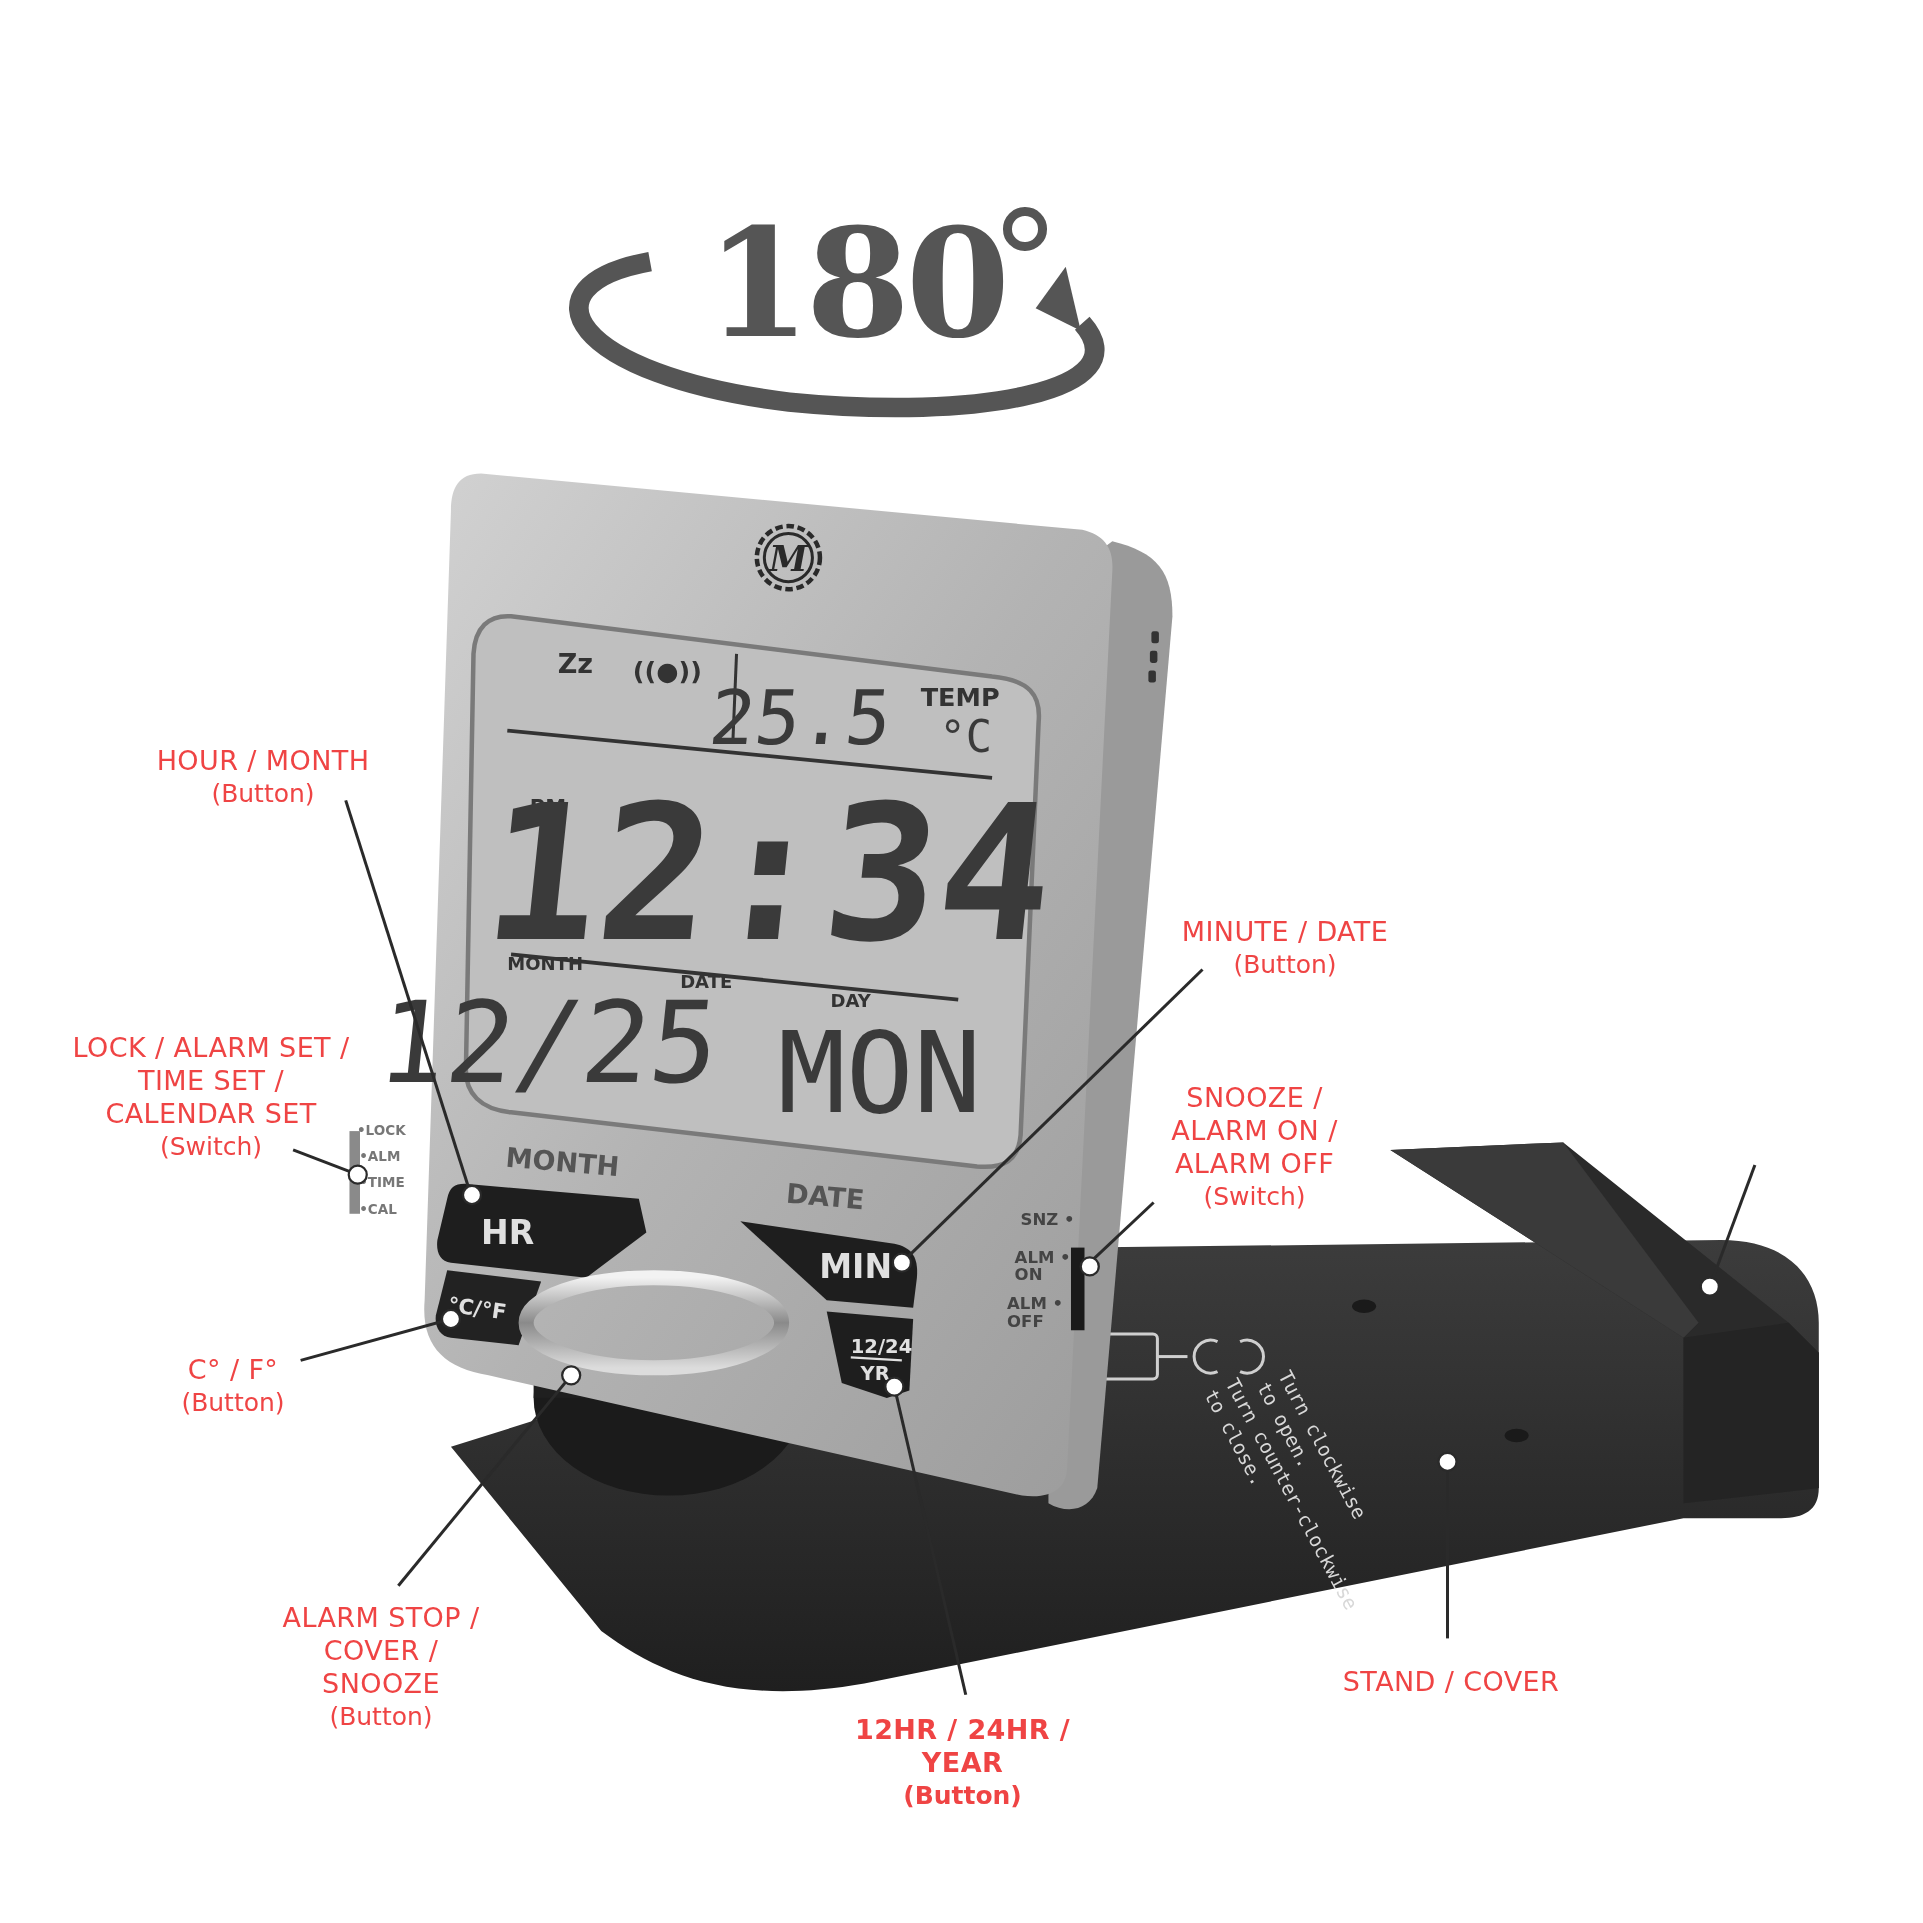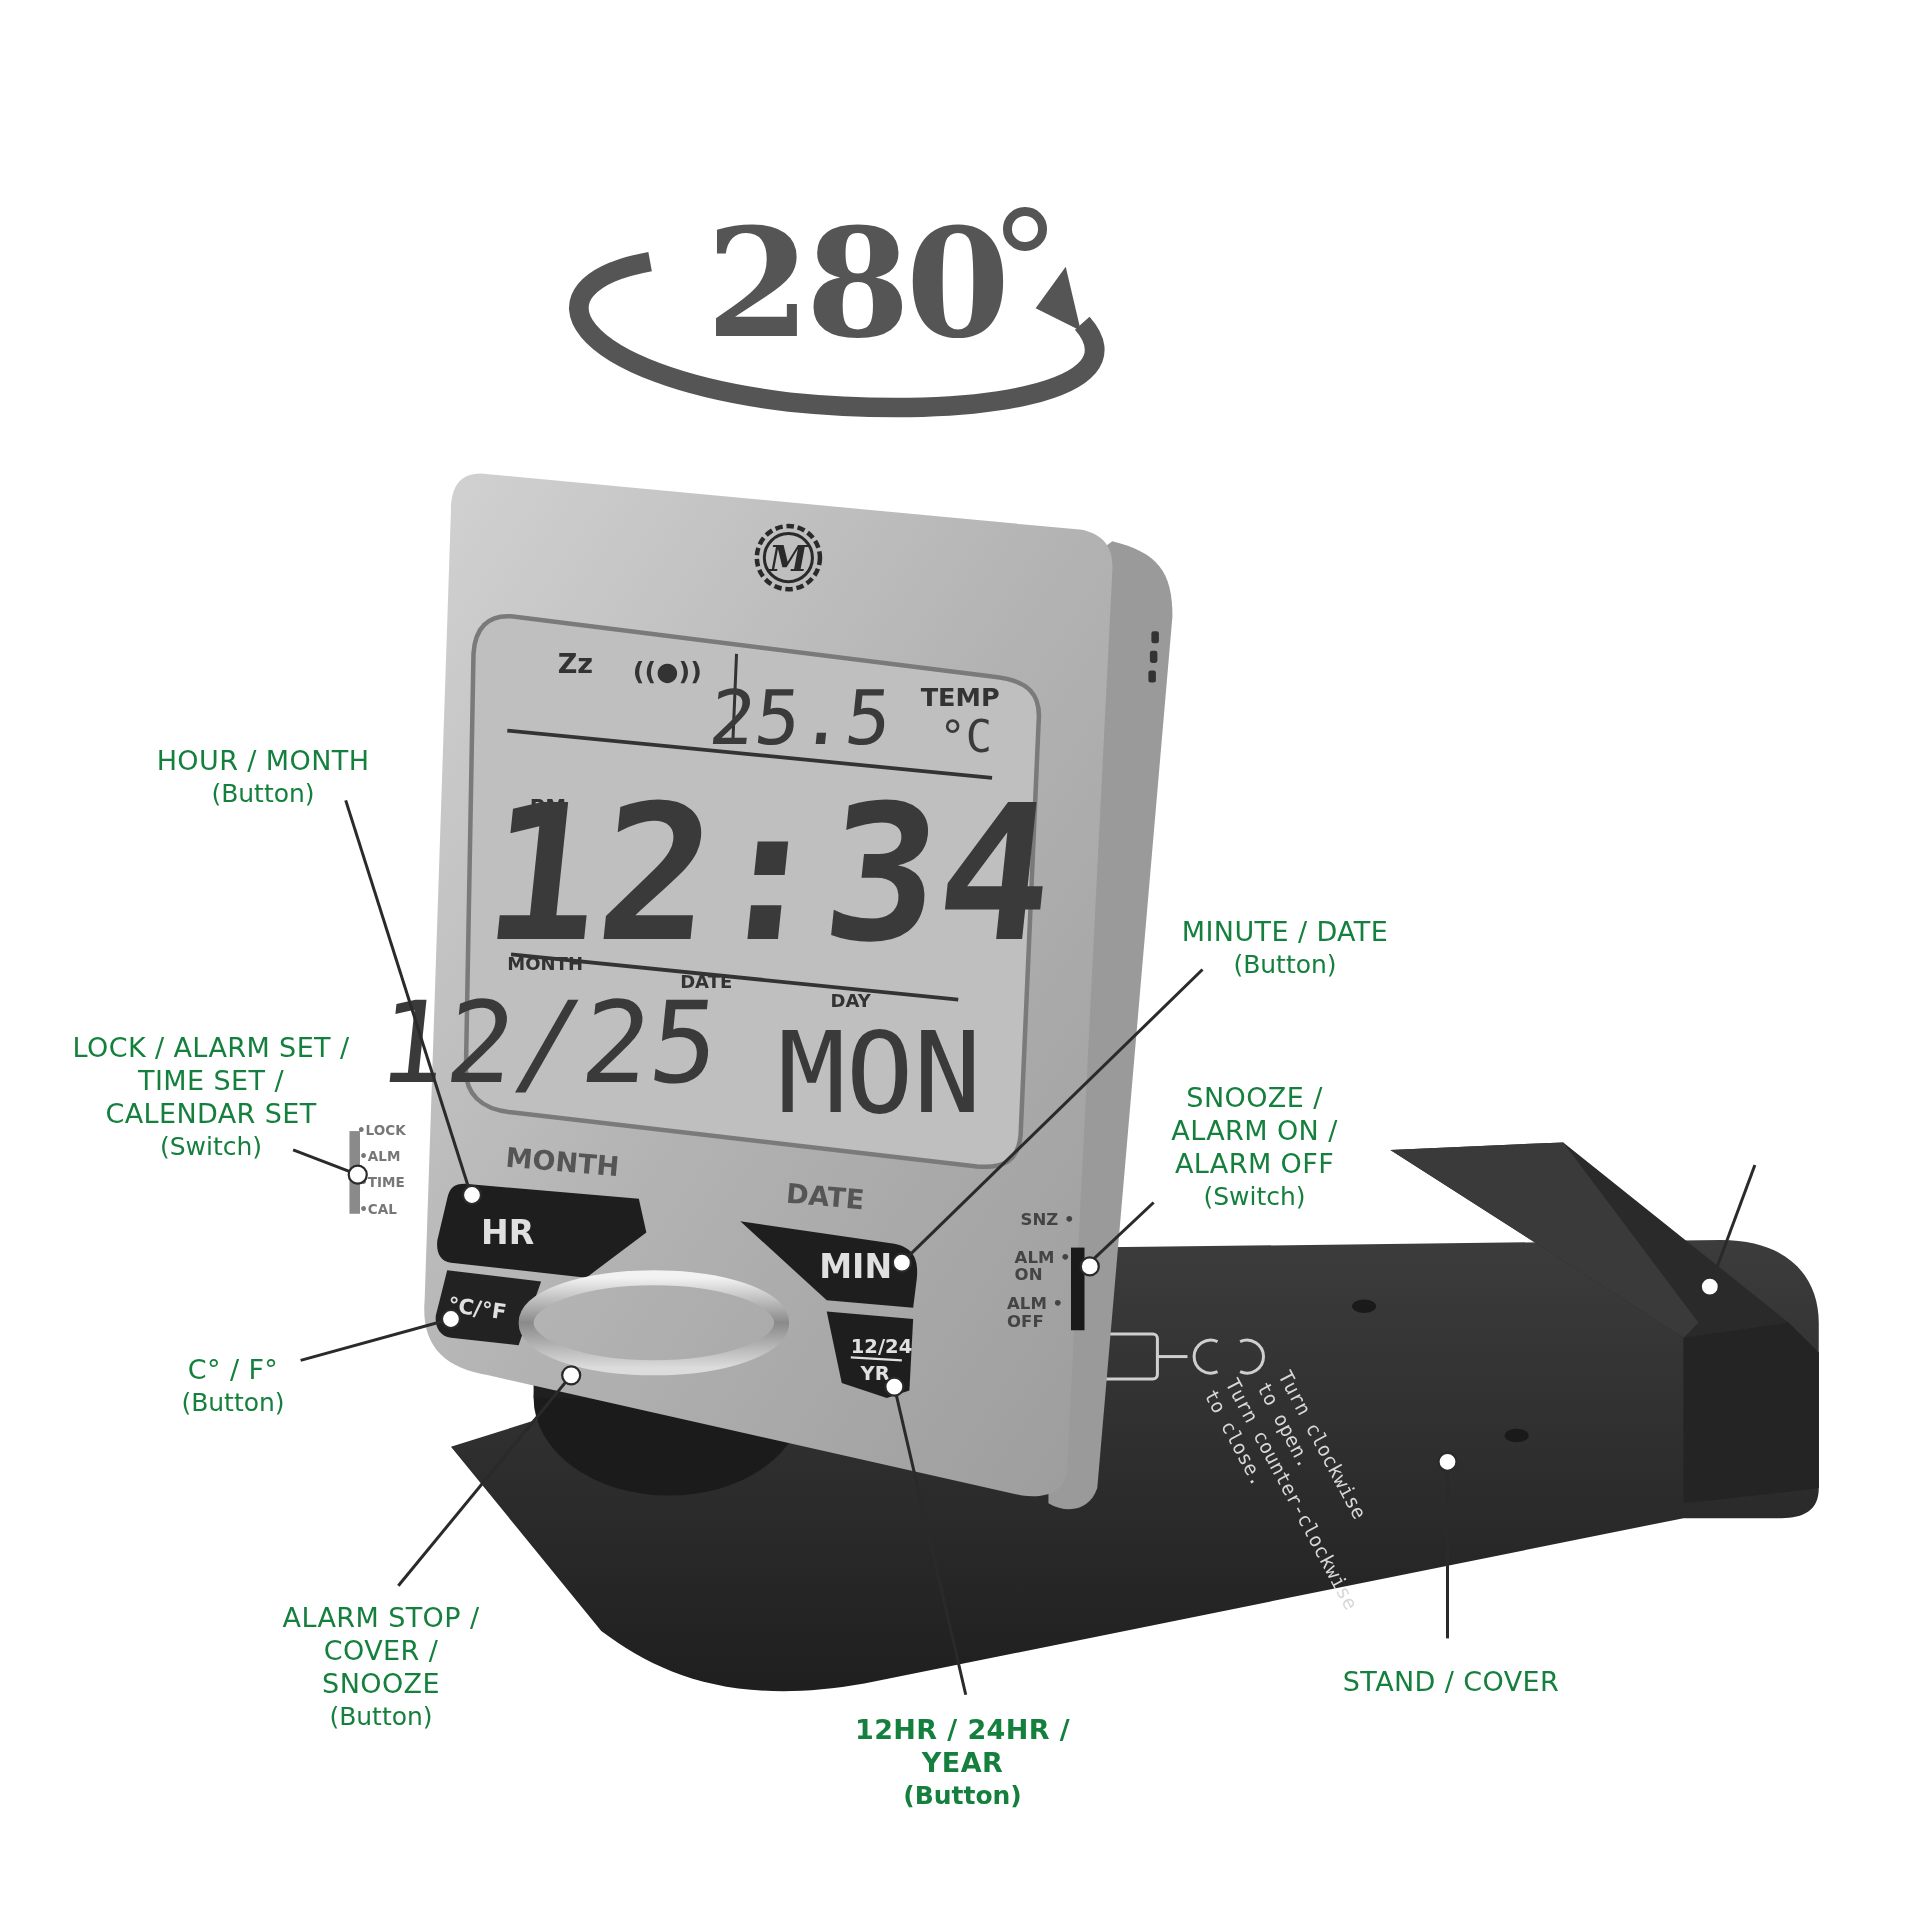--- a/index.html
+++ b/index.html
@@ -1,41 +1,41 @@
 <!DOCTYPE html>
 <html style="font-size:12px"><head>
   <meta charset="utf-8">
   <style>
     html, body { margin: 0; padding: 0; background: #ffffff; }
     body { width: 1924px; height: 1924px; position: relative; overflow: hidden;
            font-family: "Liberation Sans", "DejaVu Sans", sans-serif; color: #222; }
     .stage { position: absolute; left: 0; top: 0; width: 1924px; height: 1924px; }
     svg.art { position: absolute; left: 0; top: 0; }
-    .callout { position: absolute; text-align: center; color: #15803d;
+    .callout { position: absolute; text-align: center; color: #ef4444;
                font-family: "DejaVu Sans", "Liberation Sans", sans-serif; }
     .callout .t { display: block; font-size: 27px; line-height: 33px; letter-spacing: 0.4px; }
     .callout .s { display: block; font-size: 25px; line-height: 33px; text-align: center; }
     .rot-title { position: absolute; left: 706px; top: 195px; font-size: 150px; font-weight: bold;
                  color: #555555; font-family: "DejaVu Serif", "Liberation Serif", serif; letter-spacing: -4.5px; }
     .rot-deg { position: absolute; left: 1003px; top: 207px; width: 25.6px; height: 25.6px;
                border: 9px solid #555; border-radius: 50%; }
     .lcd-text { font-family: "DejaVu Sans Mono", "Liberation Mono", monospace; fill: #3a3a3a; }
     .small-lbl { font-family: "DejaVu Sans", sans-serif; font-weight: bold; fill: #333; }
   </style>
 </head>
 <body>
 
 <div class="stage">
 
   <div>
     <svg class="art" width="1924" height="1924" viewBox="0 0 2560 2560">
       <path d="M 865 348 C 690 380, 760 500, 1050 535 C 1300 560, 1520 520, 1440 430" fill="none" stroke="#555555" stroke-width="26" stroke-linecap="butt"></path>
       <polygon points="1378,410 1418,355 1438,440" fill="#555555"></polygon>
     </svg>
-    <div class="rot-title">280</div>
+    <div class="rot-title">180</div>
     <div class="rot-deg"></div>
   </div>
 
   <svg class="art" width="1924" height="1924" viewBox="0 0 2560 2560">
     <defs>
       <linearGradient id="silver" x1="0" y1="0" x2="1" y2="1">
         <stop offset="0" stop-color="#d2d2d2"></stop>
         <stop offset="0.5" stop-color="#b3b3b3"></stop>
         <stop offset="1" stop-color="#9c9c9c"></stop>
       </linearGradient>

